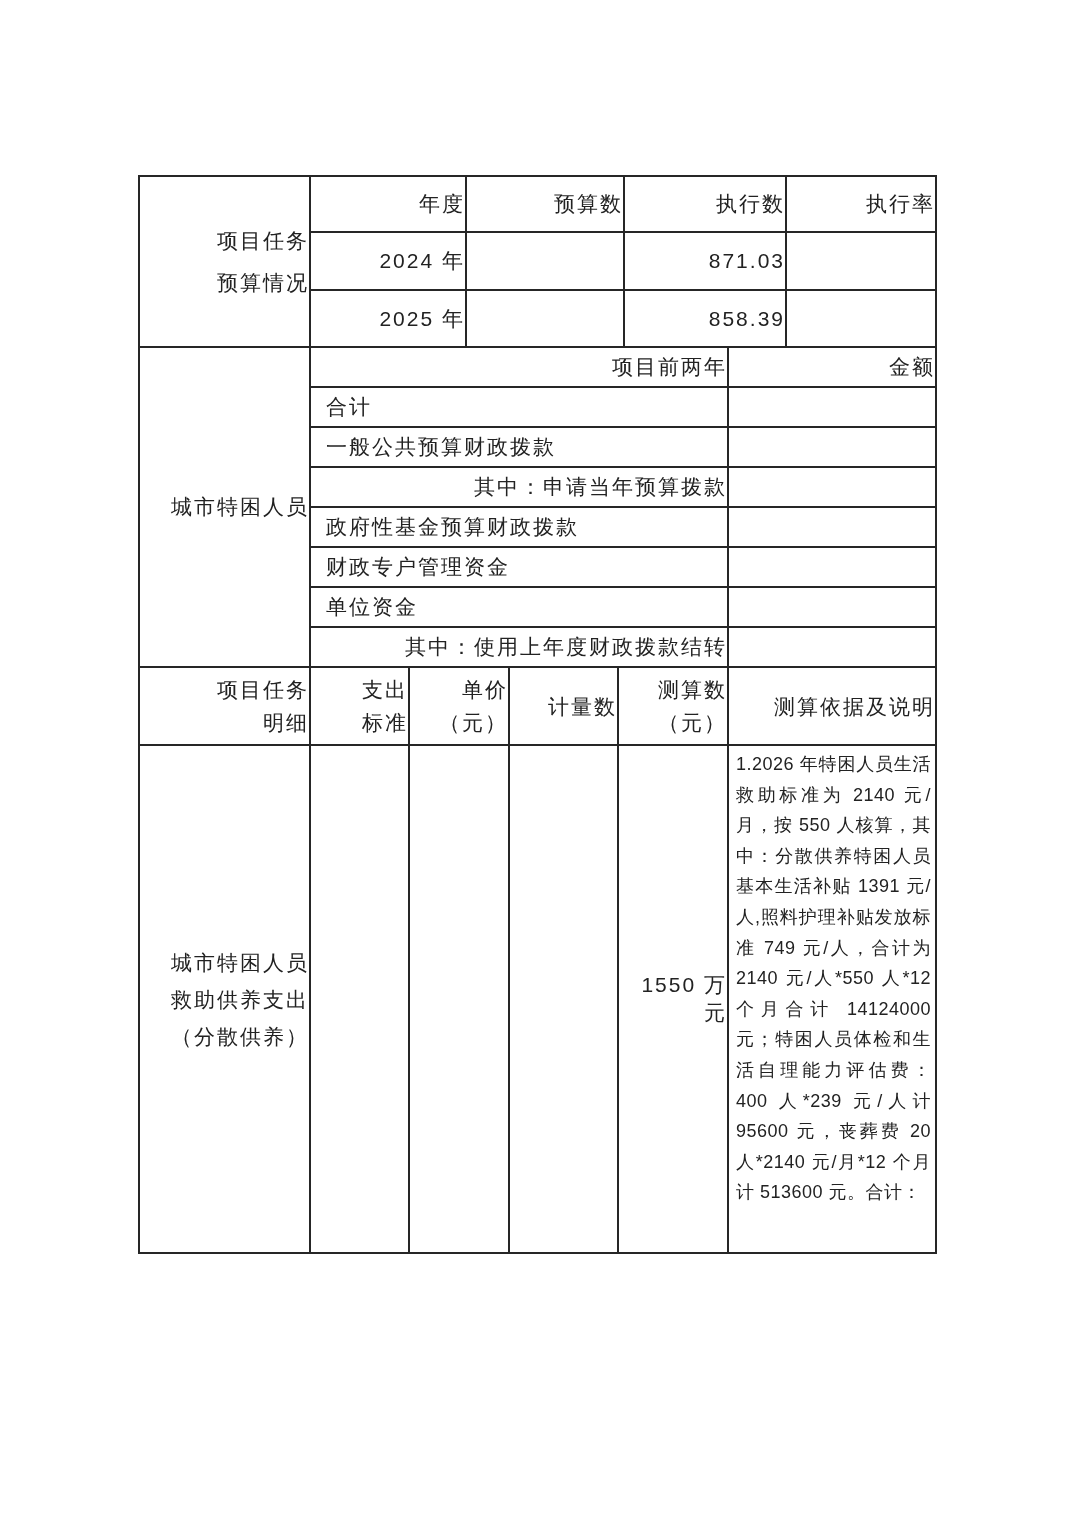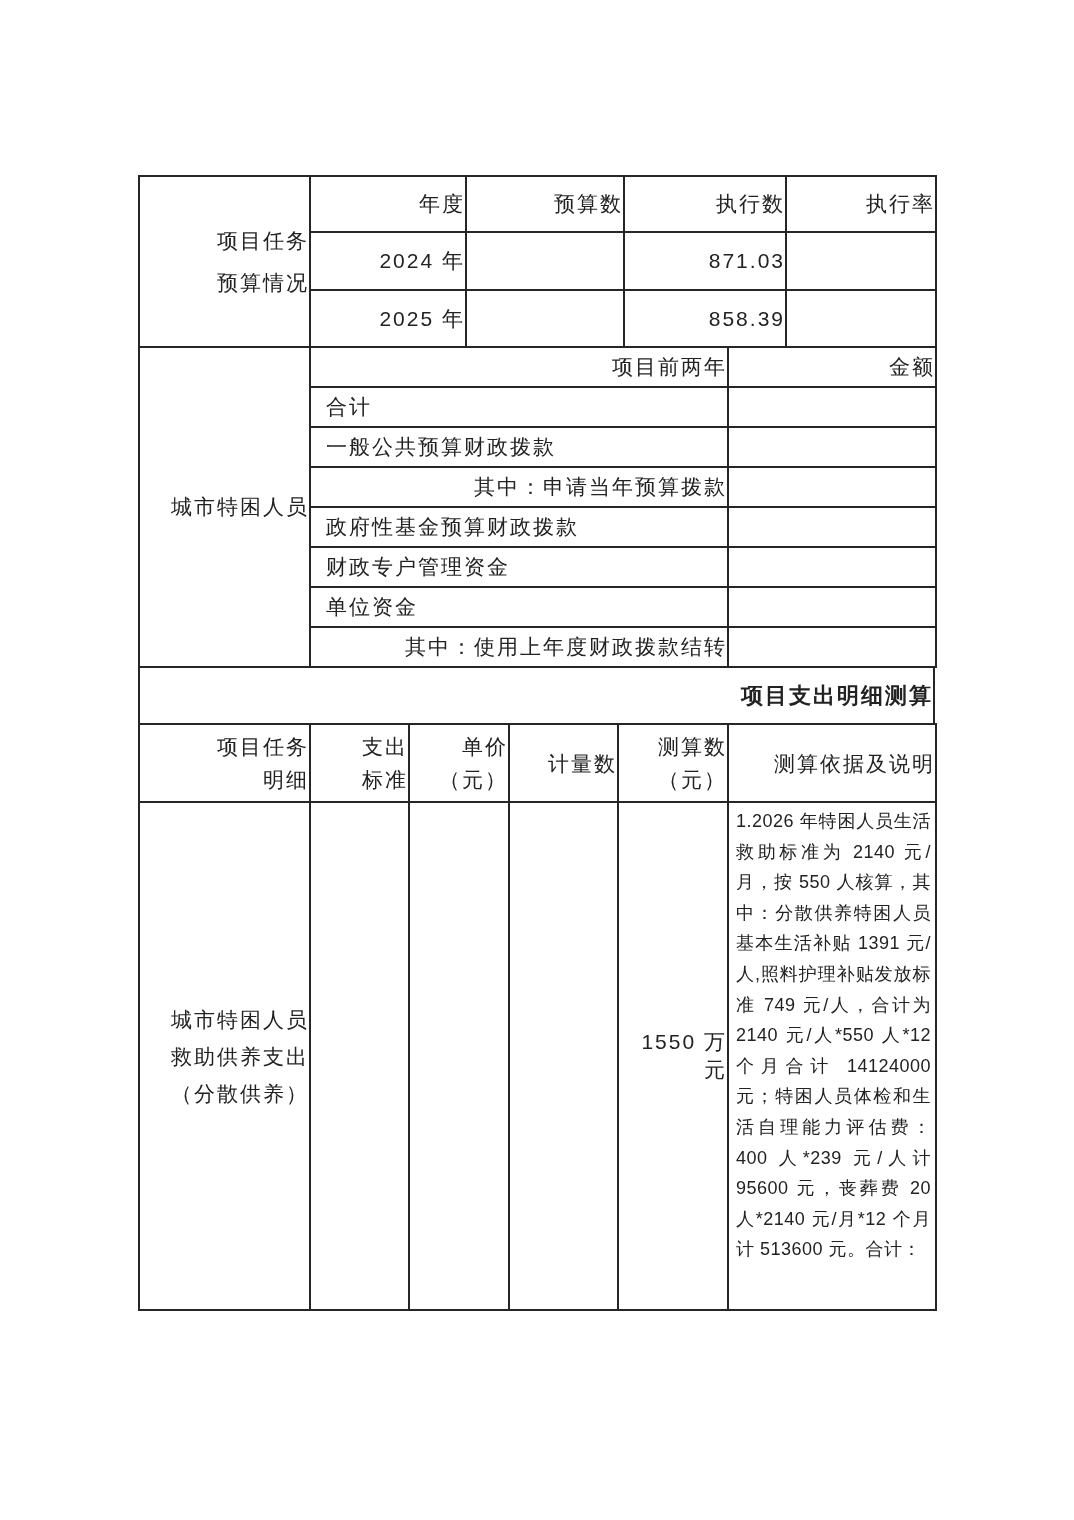--- a/index.html
+++ b/index.html
@@ -142,27 +142,20 @@
         <td class="src">单位资金</td>
         <td></td>
       </tr>
       <tr class="r-s2">
         <td class="src-indent">其中：使用上年度财政拨款结转</td>
         <td></td>
       </tr>
     </tbody>
       </table>
 
-    <table>
-      <tbody>
-          <tr>
-        <td class="title-cell">项目支出明细测算</td>
-      </tr>
-    </tbody>
-      </table>
 
     <table>
       <colgroup>
         <col style="width:171px">
           <col style="width:99px">
           <col style="width:100px">
           <col style="width:109px">
           <col style="width:110px">
           <col style="width:208px">
       </colgroup>

